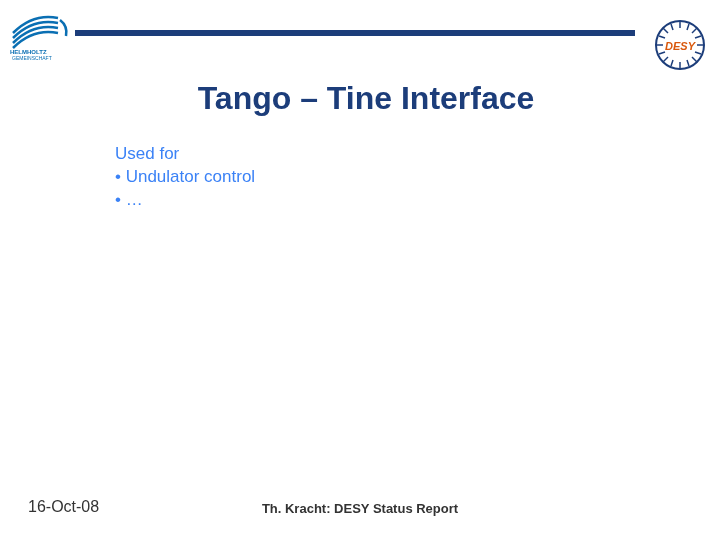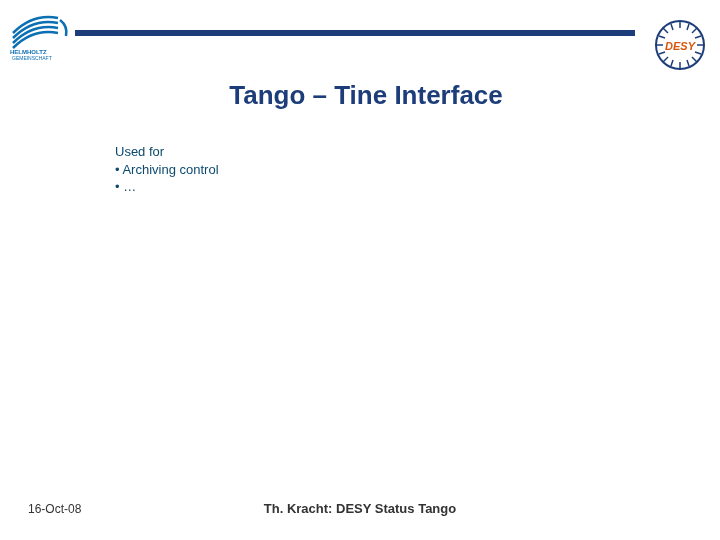--- a/index.html
+++ b/index.html
@@ -32,31 +32,31 @@
       right: 12px;
       width: 56px;
       height: 56px;
     }
     .title {
       position: absolute;
       top: 80px;
       left: 12px;
       right: 0;
       text-align: center;
-      font-size: 26px;
+      font-size: 32px;
       font-weight: bold;
       color: #1c3d7a;
     }
     .content {
       position: absolute;
       top: 143px;
       left: 115px;
       right: 100px;
-      font-size: 13px;
-      color: #0c4a6e;
+      font-size: 17px;
+      color: #3b82f6;
       line-height: 1.35;
     }
     .content .heading {
       font-weight: normal;
     }
     .content ul {
       list-style: none;
       padding-left: 0;
     }
     .content li {
@@ -64,21 +64,21 @@
       text-indent: -16px;
     }
     .content li::before {
       content: "• ";
     }
     .footer-date {
       position: absolute;
       bottom: 24px;
       left: 28px;
       font-family: Arial, sans-serif;
-      font-size: 12px;
+      font-size: 16px;
       color: #333;
     }
     .footer-center {
       position: absolute;
       bottom: 24px;
       left: 0;
       right: 0;
       text-align: center;
       font-family: Arial, sans-serif;
       font-size: 13px;
@@ -126,19 +126,19 @@
     </g>
     <text x="28" y="33" font-size="11" fill="#d9580d" font-family="Arial" font-weight="bold" text-anchor="middle" font-style="italic">DESY</text>
   </svg>
 </div>
 
 <div class="title">Tango – Tine Interface</div>
 
 <div class="content">
   <div class="heading">Used for</div>
   <ul>
-    <li>Archiving control</li>
+    <li>Undulator control</li>
     <li>…</li>
   </ul>
 </div>
 
 <div class="footer-date">16-Oct-08</div>
-<div class="footer-center">Th. Kracht: DESY Status Tango</div>
+<div class="footer-center">Th. Kracht: DESY Status Report</div>
 
 </body></html>

